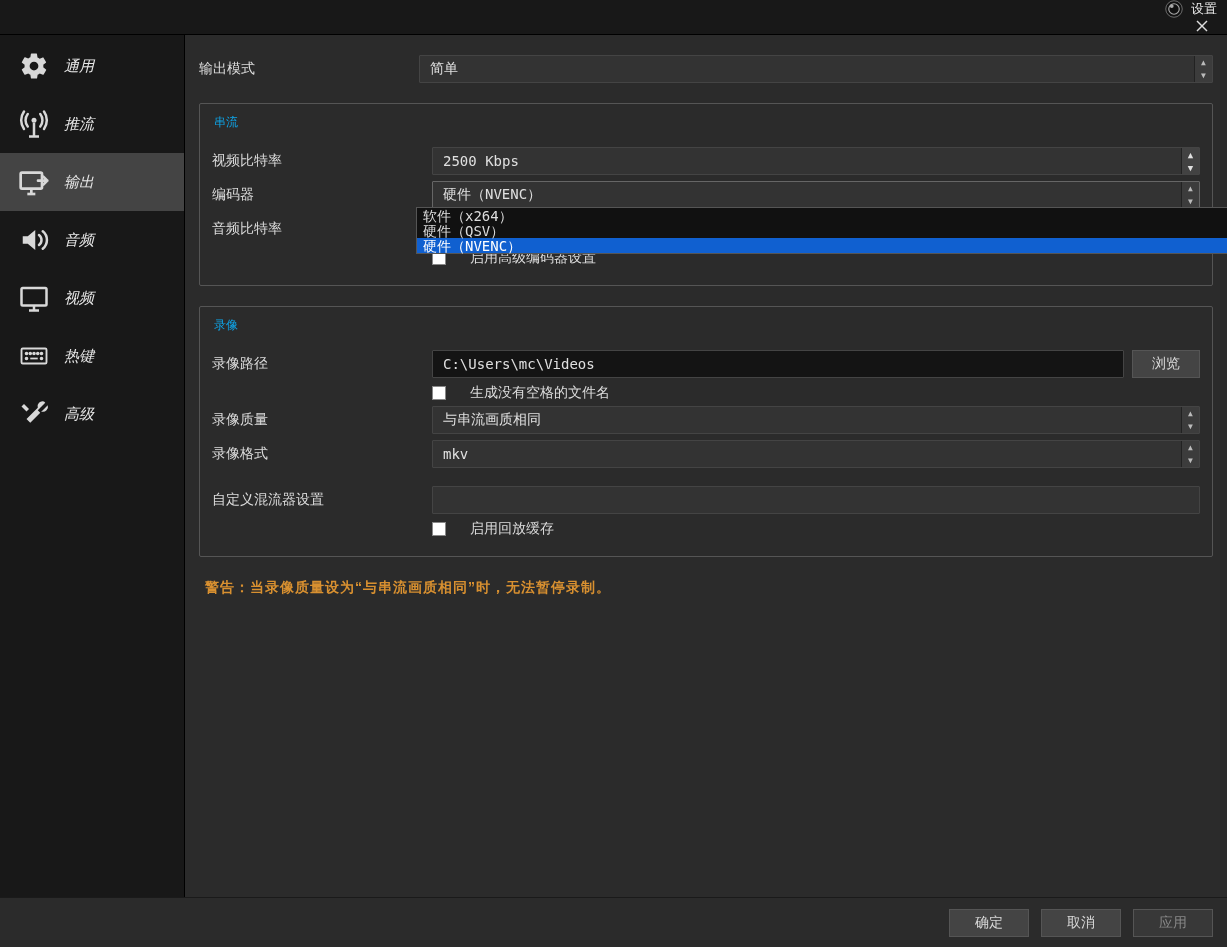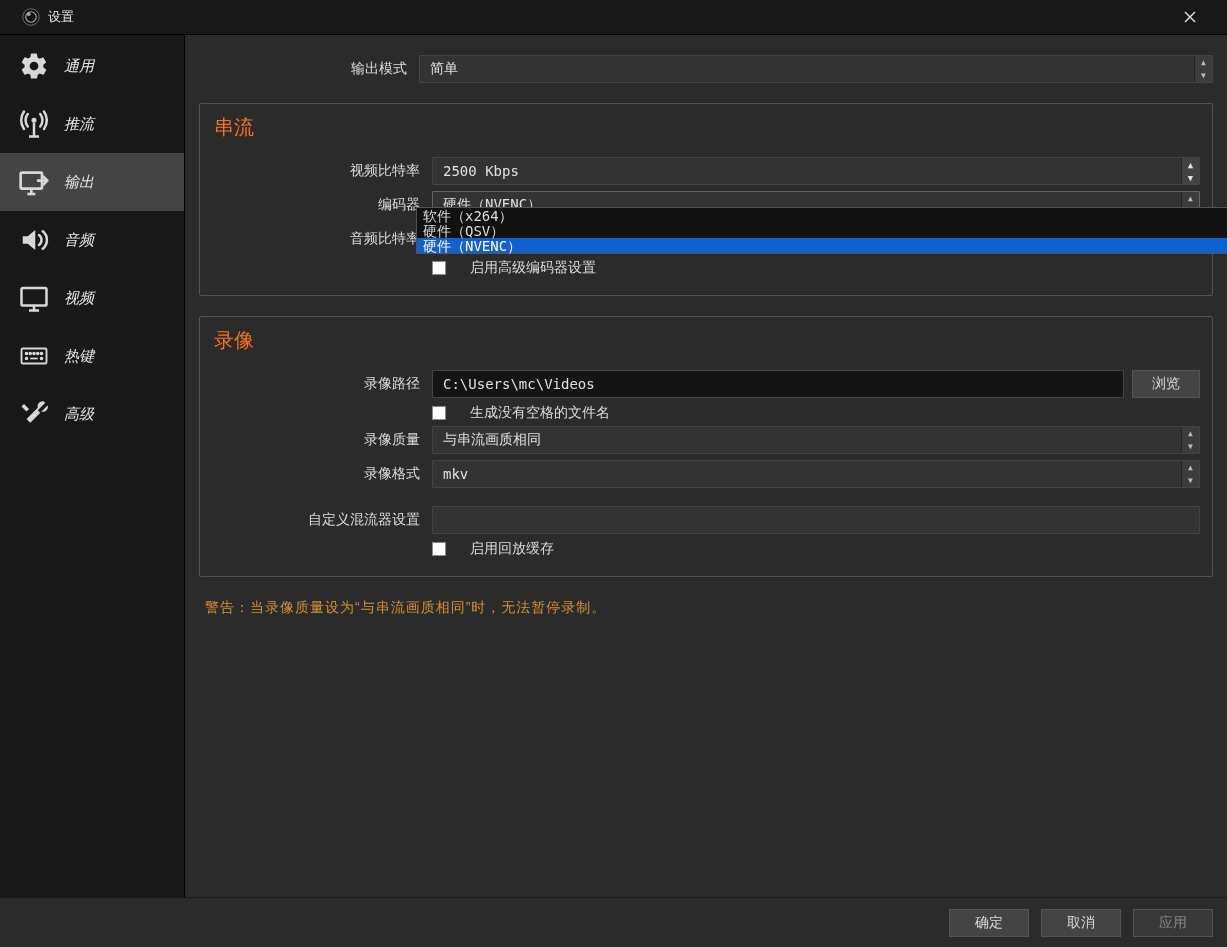--- a/index.html
+++ b/index.html
@@ -1,81 +1,81 @@
 <!DOCTYPE html>
 <html><head>
 <meta charset="utf-8">
 <style>
   * { box-sizing: border-box; margin: 0; padding: 0; }
   html, body { width: 1227px; height: 947px; overflow: hidden; font-family: "Microsoft YaHei", "SimSun", sans-serif; }
   body { background: #2b2b2b; color: #d8d8d8; font-size: 14px; }
 
   
   .titlebar {
-    height: 35px; background: #181818; display: flex; align-items: center;
-    padding: 0 22px; justify-content: space-between; border-bottom: 1px solid #000;
+    height: 35px; background: #181818; display: flex; align-items: flex-end;
+    padding: 0 10px; justify-content: space-between; border-bottom: 1px solid #000; flex-direction: column;
   }
   .titlebar .left { display: flex; align-items: center; gap: 8px; }
   .titlebar .app-icon { width: 18px; height: 18px; }
   .titlebar .title-text { font-size: 13px; color: #e8e8e8; }
   .close-btn { width: 30px; height: 28px; display: flex; align-items: center; justify-content: center; cursor: pointer; }
 
   .main-layout { display: flex; height: 862px; }
 
   
   .sidebar { width: 185px; background: #181818; border-right: 1px solid #000; padding-top: 2px;}
   .side-item {
     display: flex; align-items: center; gap: 14px; height: 58px;
     padding: 0 18px; color: #e8e8e8; cursor: pointer; font-size: 15px; font-style: italic;
   }
   .side-item.active { background: #444444; }
   .side-item .icon-wrap { width: 32px; height: 32px; display:flex; align-items:center; justify-content:center; color:#d8d8d8; }
 
   
   .content { flex: 1; background: #2b2b2b; padding: 20px 14px 14px 14px; overflow: hidden; position: relative; }
   .row { display: flex; align-items: center; margin-bottom: 6px; }
-  .row .label { width: 220px; text-align: right; padding-right: 12px; color: #dcdcdc; font-size: 14px;}
+  .row .label { width: 220px; padding-right: 12px; color: #dcdcdc; font-size: 14px;}
   .row .control { flex: 1; display: flex; align-items: center; gap: 8px;}
   .select-box, .num-box, .text-input {
     background: #333333; border: 1px solid #444; color: #e0e0e0; height: 28px;
     display:flex; align-items:center; padding: 0 10px; border-radius:1px; font-size: 14px;
     flex: 1; position: relative;
     font-family: "SimSun", "Microsoft YaHei", monospace;
   }
   .select-box .spinner, .num-box .spinner {
     position:absolute; right:0; top:0; bottom:0; width:18px; background:#3c3c3c;
     display:flex; flex-direction:column; border-left:1px solid #222;
   }
   .spinner .arr { flex:1; display:flex; align-items:center; justify-content:center; font-size:8px; color:#bbb;}
   .num-box .spinner-side { position:absolute; right:0; top:0; bottom:0; width:18px; display:flex; flex-direction:column;}
   .num-box .spinner-side div { flex:1; background:#424242; display:flex; align-items:center; justify-content:center; font-size:9px; border-left:1px solid #222;}
 
   .group {
     border: 1px solid #555; border-radius: 2px; margin-top: 20px; padding: 8px 12px 14px 12px;
     position: relative;
   }
-  .group-title { color:#f97316; font-size:20px; margin-bottom: 14px; padding: 2px 2px;}
+  .group-title { color:#0ea5e9; font-size:12px; margin-bottom: 14px; padding: 2px 2px;}
   .checkbox-row { display:flex; align-items:center; padding-left: 220px; margin-top:4px; margin-bottom:4px; gap:24px;}
   .checkbox-row .cb { width:14px; height:14px; border:1px solid #888; background:#fff; }
   .checkbox-row span { font-size:14px; color:#dcdcdc; }
 
   .browse-btn {
     width: 68px; height:28px; background:#444; display:flex; align-items:center; justify-content:center;
     border:1px solid #555; cursor:pointer; font-size:14px;
   }
 
   
   .dropdown-popup {
     position:absolute; background:#111; border:1px solid #555; z-index:100;
     font-family: "SimSun", monospace;
   }
   .dropdown-popup .opt { padding: 1px 6px; font-size:14px; color:#ddd; cursor:pointer; line-height:15px; height:15px;}
   .dropdown-popup .opt.sel { background:#1060d0; color:#fff; }
 
-  .warning { color:#d89030; margin-top:22px; padding-left: 6px; font-size:14px; font-weight:normal; letter-spacing:1px;}
+  .warning { color:#d89030; margin-top:22px; padding-left: 6px; font-size:14px; font-weight:bold; letter-spacing:1px;}
 
   
   .footer {
     height: 50px; background:#2b2b2b; display:flex; justify-content:flex-end; align-items:center;
     gap:12px; padding: 0 14px; border-top:1px solid #1a1a1a;
   }
   .footer .btn {
     width: 80px; height:28px; background:#444; display:flex; align-items:center; justify-content:center;
     border:1px solid #555; cursor:pointer; font-size:14px;
   }

